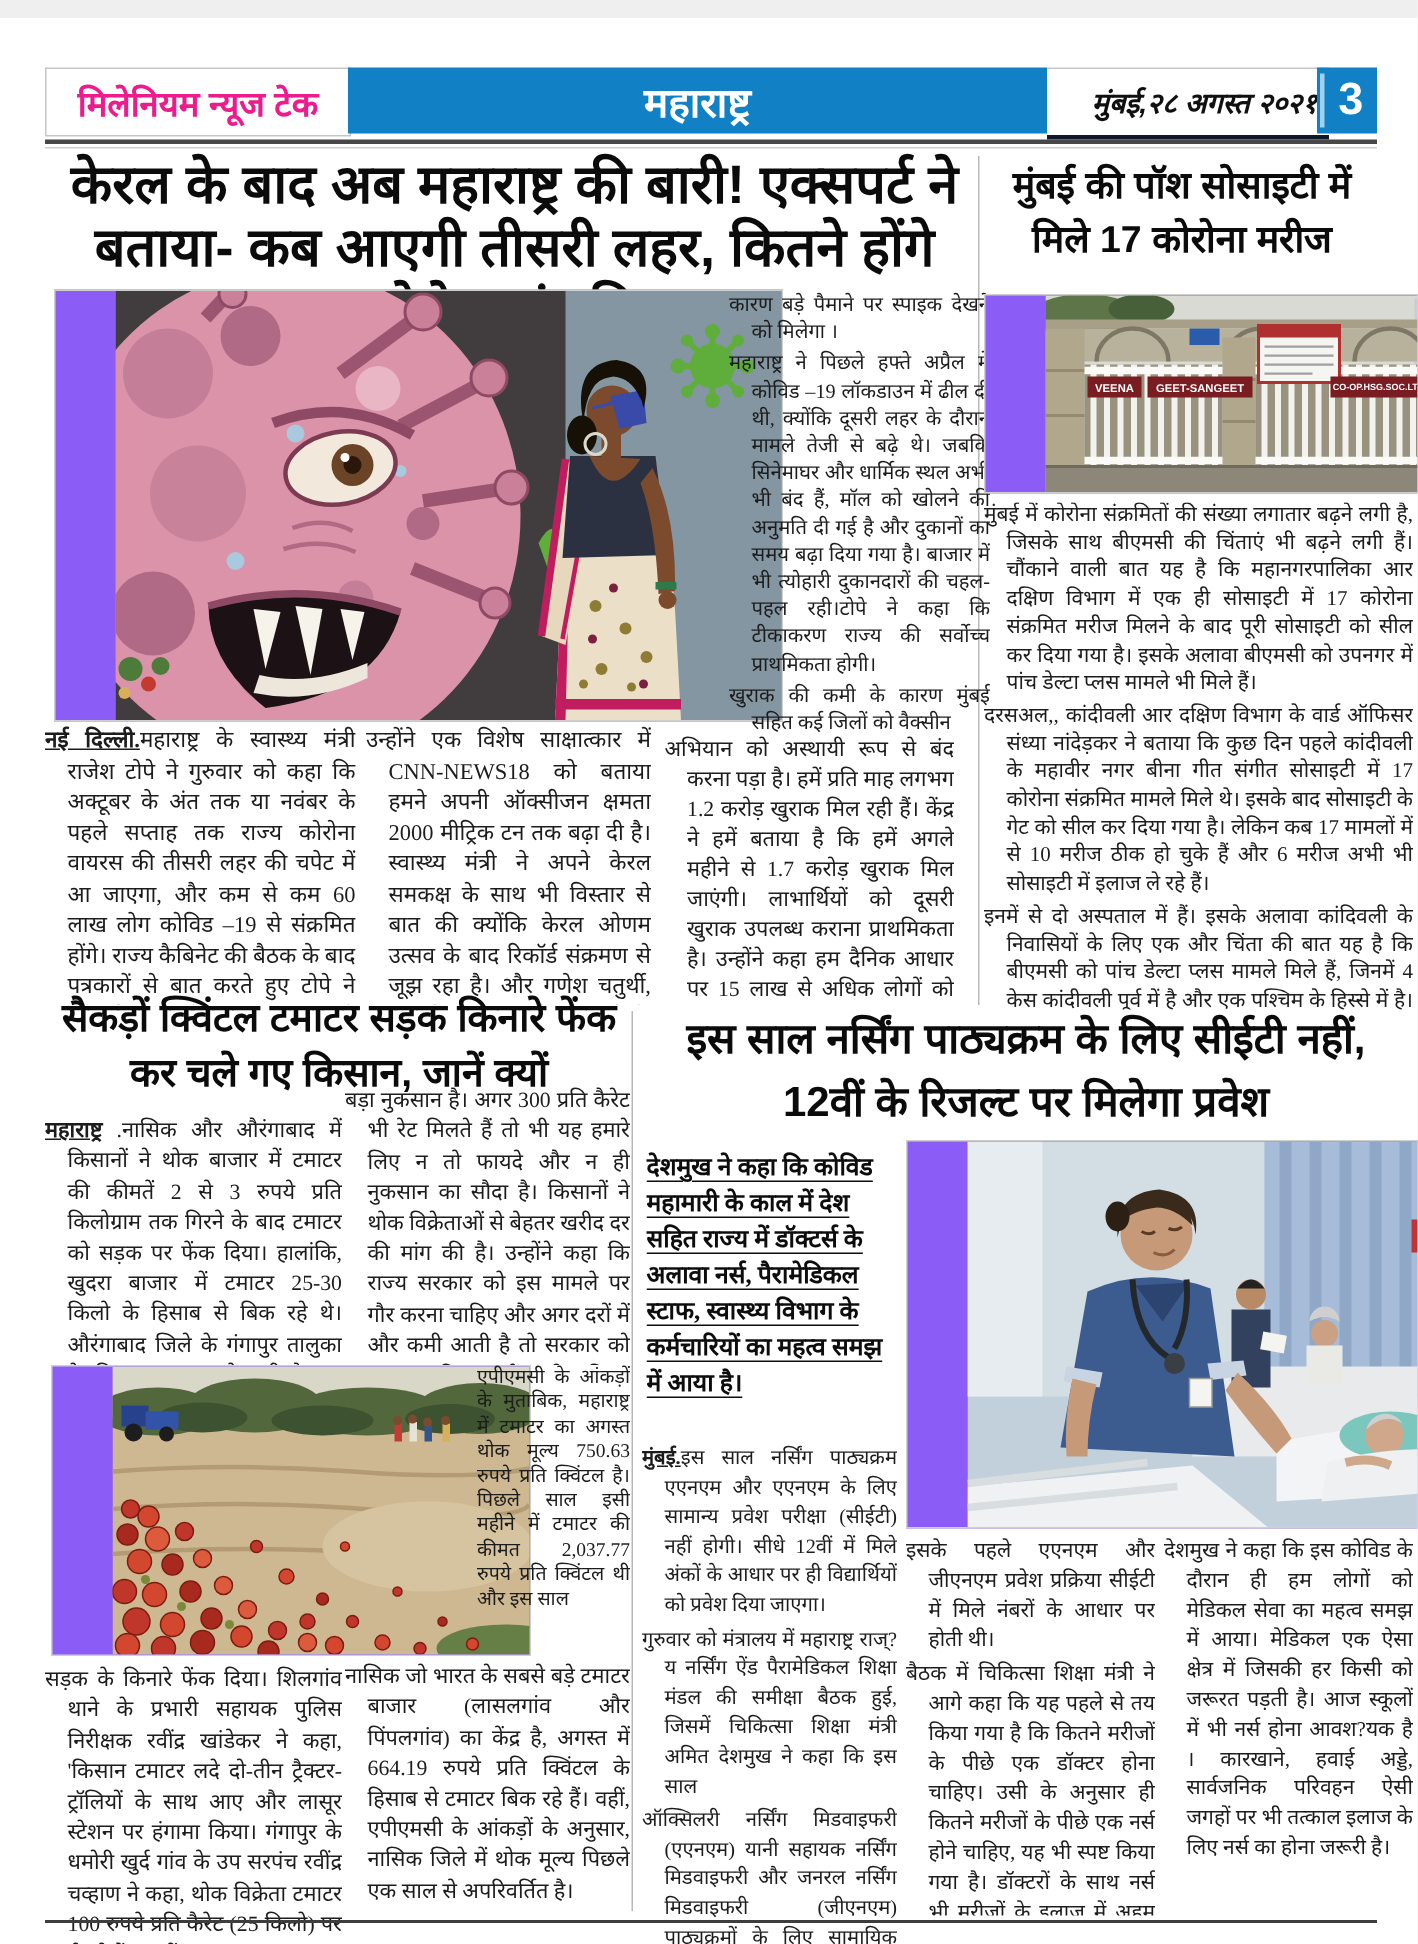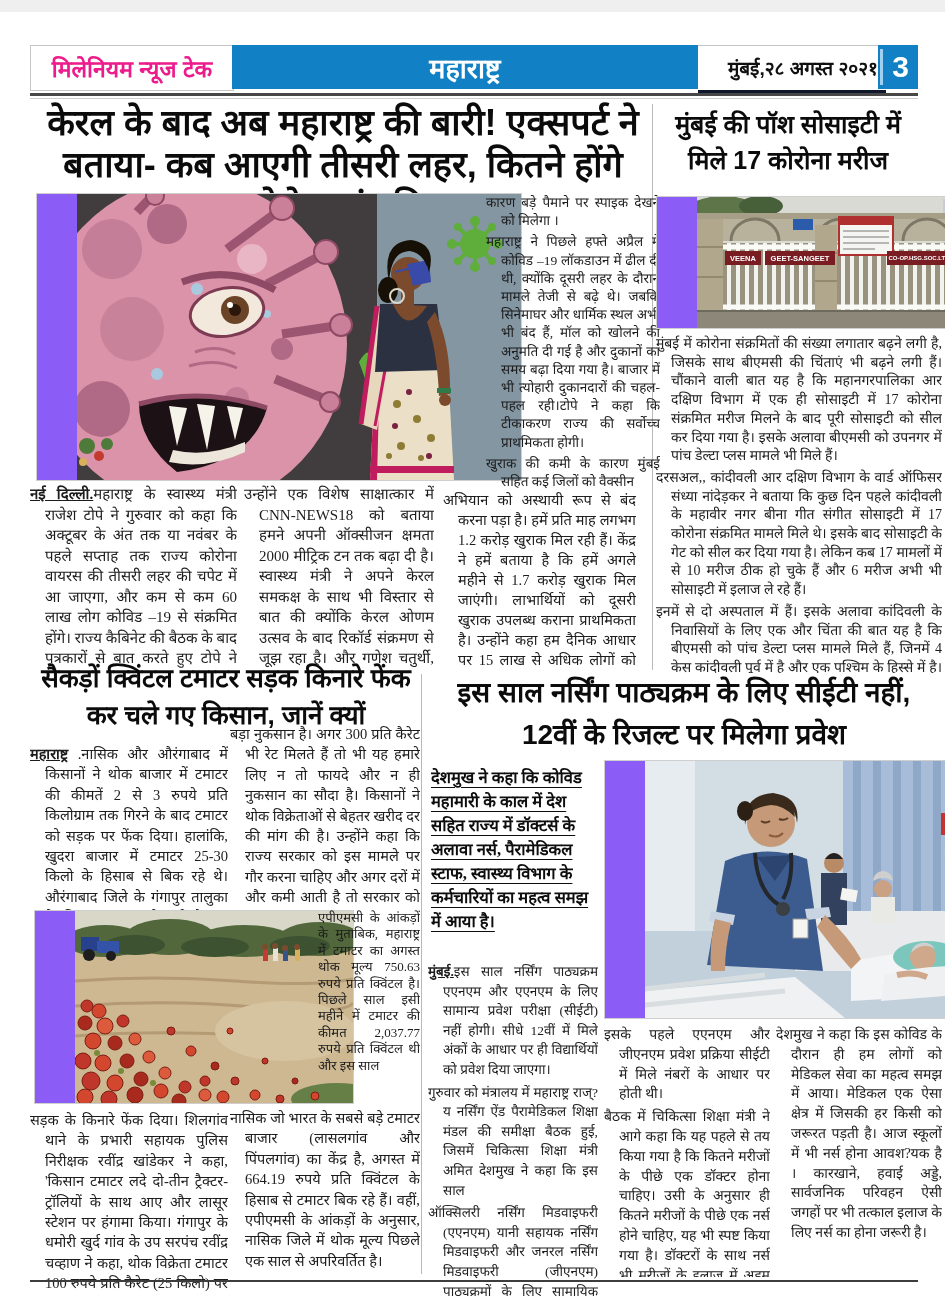--- a/index.html
+++ b/index.html
@@ -16,21 +16,21 @@
   .rule{background:#474747;}
   .vrule{background:#b8b8b8;width:1px;}
   .photo{border:1px solid #cfcfcf;background:#8b5cf6;overflow:hidden;padding-left:40px;}
   .photo svg{display:block;}
   
   .brand-box{background:#fff;border:1px solid #c6c6c6;display:flex;align-items:center;justify-content:center;}
   .brand-text{color:#ec1c8d;font-weight:700;font-size:23px;}
   .section-bar{display:flex;align-items:center;justify-content:center;color:#fff;font-weight:700;font-size:27px;}
   .date-box{background:#fff;border-top:1px solid #c6c6c6;border-bottom:3px solid #0f172a;
             display:flex;align-items:center;justify-content:flex-end;padding-right:8px;
-            font-weight:700;font-size:19px;color:#101010;}
+            font-weight:700;font-size:19px;color:#101010;font-style:italic;}
   .page-box{display:flex;align-items:center;color:#fff;font-weight:700;font-size:30px;}
   .page-box .strip{width:3px;height:80%;background:#9fd0ef;margin-left:2px;}
   .page-box .num{flex:1;text-align:center;}
   .intro-deck{font-weight:700;font-size:16.5px;line-height:24px;color:#0d0d0d;
               text-decoration:underline;text-underline-offset:4px;overflow:hidden;}
   b.lead{font-weight:700;text-decoration:underline;}
 </style>
 </head>
 <body>
 

